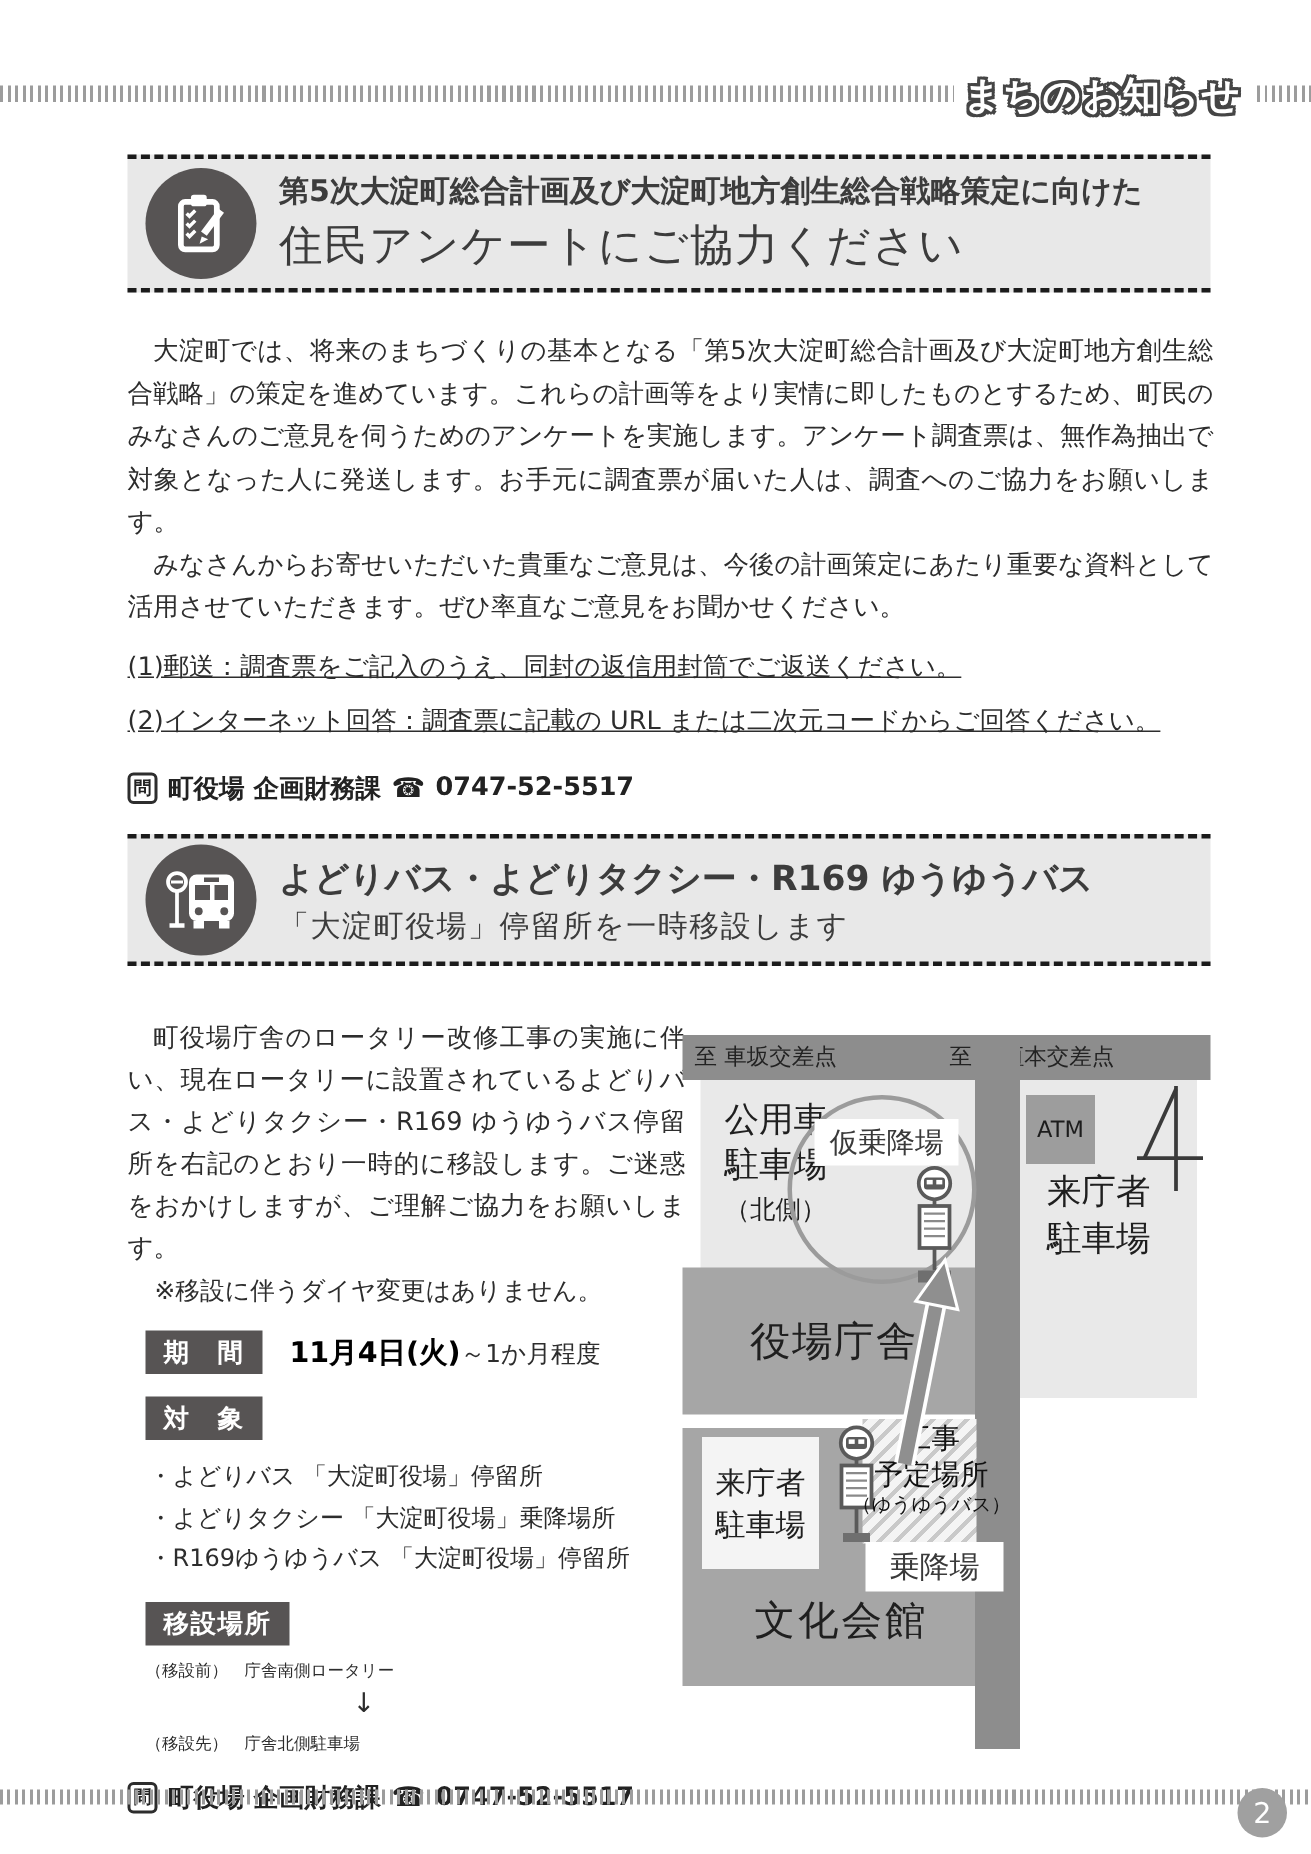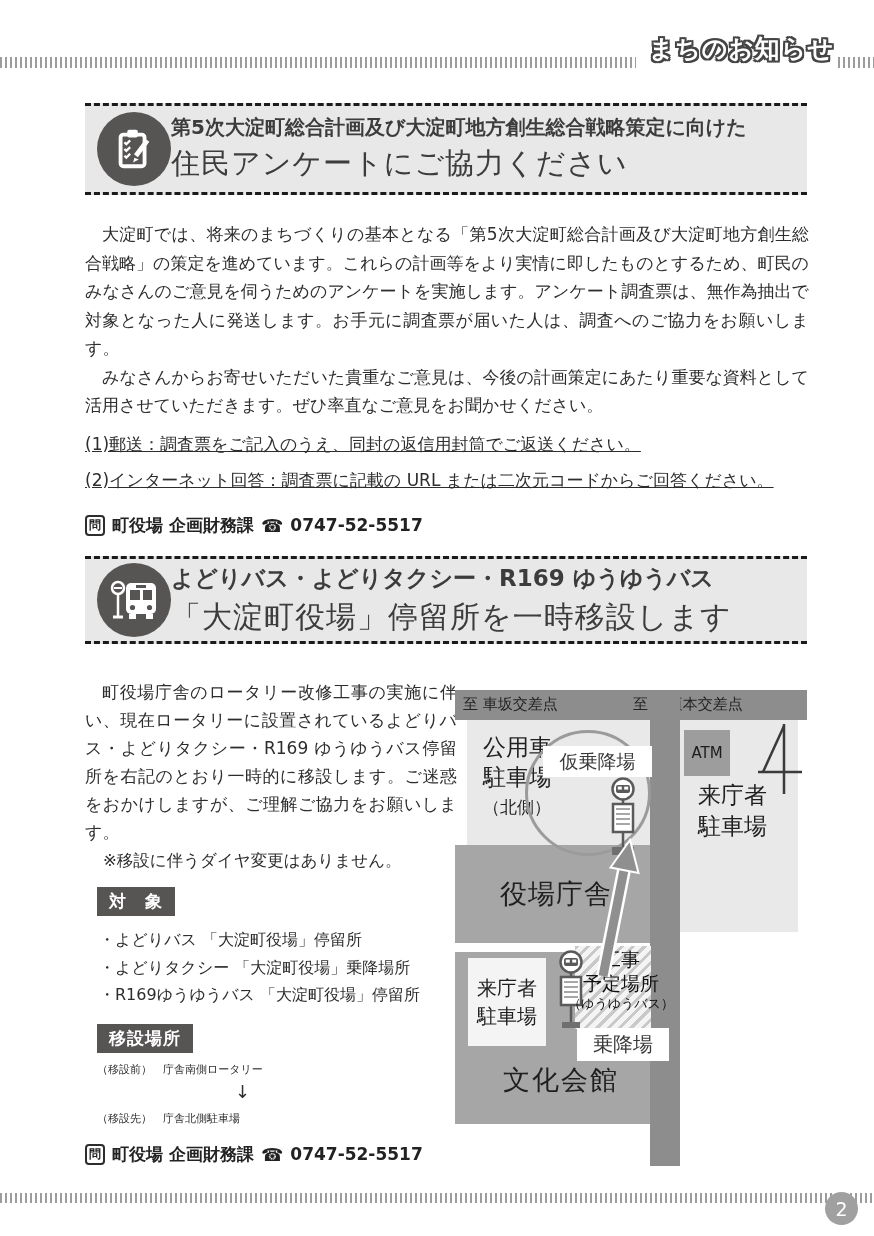--- a/index.html
+++ b/index.html
@@ -14,39 +14,39 @@
   html,body{background:#fff;}
   .page{
     position:relative;width:874px;height:1236px;background:#fff;overflow:hidden;
     font-family:"DejaVu Sans","Liberation Sans",sans-serif;color:var(--ink);
   }
   
   .hatch{background:repeating-linear-gradient(90deg,#9c9c9c 0 2px,transparent 2px 5px);}
   .hatch-left{position:absolute;left:0;top:57px;width:636px;height:11px;}
   .hatch-right{position:absolute;left:838px;top:57px;width:36px;height:11px;}
   .notice-title{
-    position:absolute;left:642px;top:32px;width:192px;text-align:right;
+    position:absolute;left:642px;top:47px;width:192px;text-align:left;
     font-size:25px;font-weight:bold;letter-spacing:1px;color:#fff;
     text-shadow:-2px -2px 0 #454545,2px -2px 0 #454545,-2px 2px 0 #454545,2px 2px 0 #454545,
                 0 -2px 0 #454545,0 2px 0 #454545,-2px 0 0 #454545,2px 0 0 #454545;
   }
   
   .band{
     position:absolute;left:85px;width:722px;background:var(--band_bg);
     border-top:3px dashed #1b1b1b;border-bottom:3px dashed #1b1b1b;
-    display:flex;align-items:center;padding:8px 12px;
+    display:flex;align-items:center;gap:15px;padding:8px 12px;
   }
   .band1{top:103px;height:92px;}
   .band2{top:556px;height:88px;}
   .icon-circle{width:74px;height:74px;border-radius:50%;background:var(--accent_dark);
     flex:none;display:flex;align-items:center;justify-content:center;}
   .band-t1{font-size:20px;font-weight:bold;color:#3c3c3c;}
   .band-t2{font-size:29px;font-weight:normal;color:#3c3c3c;margin-top:3px;letter-spacing:1px;}
   .band2 .band-t1{font-size:23px;}
-  .band2 .band-t2{font-size:30px;text-align:center;}
+  .band2 .band-t2{font-size:20px;}
   
   .body1{position:absolute;left:85px;top:220px;width:724px;}
   .para{font-size:17px;line-height:28.5px;text-indent:1em;text-align:justify;}
   .method-row{margin-top:20px;margin-left:12px;display:flex;align-items:center;gap:20px;}
   .label-box{background:var(--accent_dark);color:#fff;font-weight:bold;font-size:17px;
     padding:3px 12px;display:inline-block;text-align:center;min-width:64px;letter-spacing:1px;}
   .method-intro{font-size:17px;}
   .method-item{font-size:17px;margin-top:13px;text-decoration:underline;}
   .contact{margin-top:22px;font-size:17px;font-weight:bold;display:flex;align-items:center;gap:7px;color:#222;}
   .ask-box{border:2px solid #2d2d2d;border-radius:4px;font-size:12px;line-height:15px;
@@ -68,21 +68,21 @@
   .map{position:absolute;left:455px;top:684px;width:352px;height:482px;color:#1f1f1f;}
   .map>div,.map>svg{position:absolute;}
   .m-road-top{left:0;top:6px;width:352px;height:30px;background:var(--road);}
   .m-road-label{position:absolute;top:5px;font-size:15px;color:#222;}
   .m-road-vert{left:195px;top:6px;width:30px;height:476px;background:var(--road);}
   .m-left-light{left:12px;top:36px;width:183px;height:128px;background:var(--parking_light);}
   .m-right-light{left:225px;top:36px;width:118px;height:212px;background:var(--parking_light);}
   .m-official{left:28px;top:48px;font-size:23px;line-height:30px;}
   .m-official .small{font-size:17px;}
   .m-circle{left:70px;top:46px;width:126px;height:126px;border:3px solid #9b9b9b;border-radius:50%;z-index:2;}
-  .m-temp-box{left:88px;top:62px;width:109px;height:31px;background:#fff;z-index:3;font-size:19px;
+  .m-temp-box{left:88px;top:62px;width:96px;height:31px;background:#fff;z-index:3;font-size:19px;
     display:flex;align-items:center;justify-content:center;color:#3a3a3a;text-align:center;}
   .m-bus-top{left:150px;top:93px;z-index:3;}
   .m-atm{left:229px;top:46px;width:46px;height:46px;background:#9d9d9d;display:flex;
     align-items:center;justify-content:center;font-size:15px;color:#1c1c1c;}
   .m-visitor-right{left:243px;top:96px;font-size:23px;line-height:31px;}
   .m-rail{left:295px;top:36px;}
   .m-townhall{left:0;top:161px;width:195px;height:98px;background:var(--building);}
   .m-townhall-label{left:45px;top:192px;font-size:27px;letter-spacing:1px;z-index:1;}
   .m-bottom{left:0;top:268px;width:195px;height:172px;background:var(--building);}
   .m-visitor-left{left:13px;top:274px;width:78px;height:88px;background:#f4f4f4;z-index:2;
@@ -164,20 +164,26 @@
     <div class="band-titles">
       <div class="band-t1">よどりバス・よどりタクシー・R169 ゆうゆうバス</div>
       <div class="band-t2">「大淀町役場」停留所を一時移設します</div>
     </div>
   </div>
 
   <div class="col-left">
     <p class="para">町役場庁舎のロータリー改修工事の実施に伴い、現在ロータリーに設置されているよどりバス・よどりタクシー・R169 ゆうゆうバス停留所を右記のとおり一時的に移設します。ご迷惑をおかけしますが、ご理解ご協力をお願いします。</p>
     <div class="note">※移設に伴うダイヤ変更はありません。</div>
 
+    <div class="row row-flex">
+      <span class="label-box">期　間</span>
+      <span>
+        <span class="period-strong">11月4日(火)</span><span class="period-rest">～1か月程度</span>
+      </span>
+    </div>
 
     <div class="row">
       <span class="label-box">対　象</span>
     </div>
     <div class="bullets">
       <div>・よどりバス 「大淀町役場」停留所</div>
       <div>・よどりタクシー 「大淀町役場」乗降場所</div>
       <div>・R169ゆうゆうバス 「大淀町役場」停留所</div>
     </div>
 

